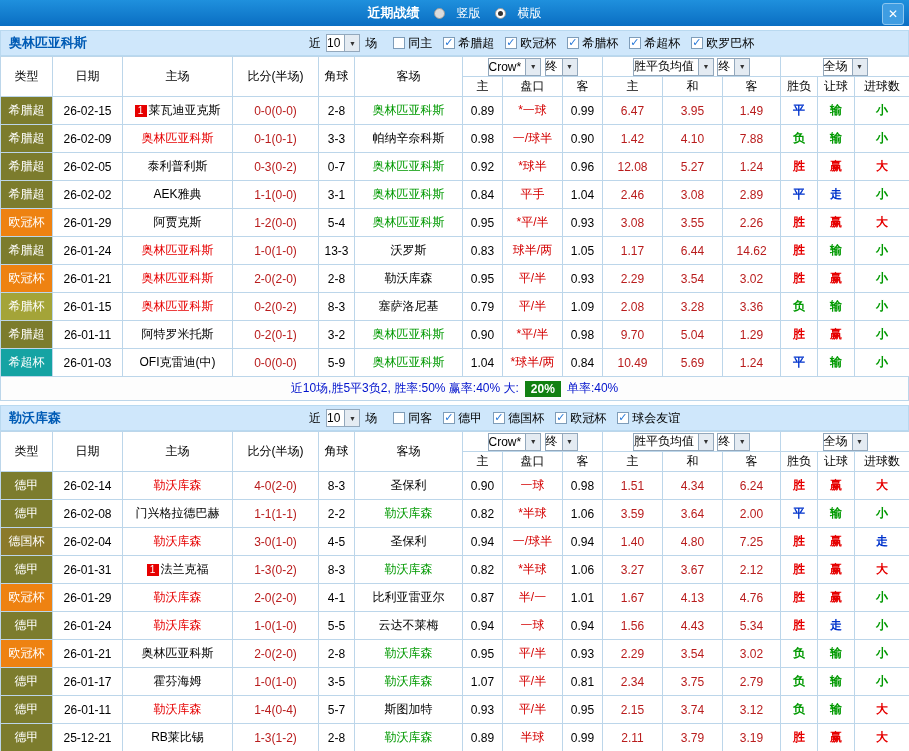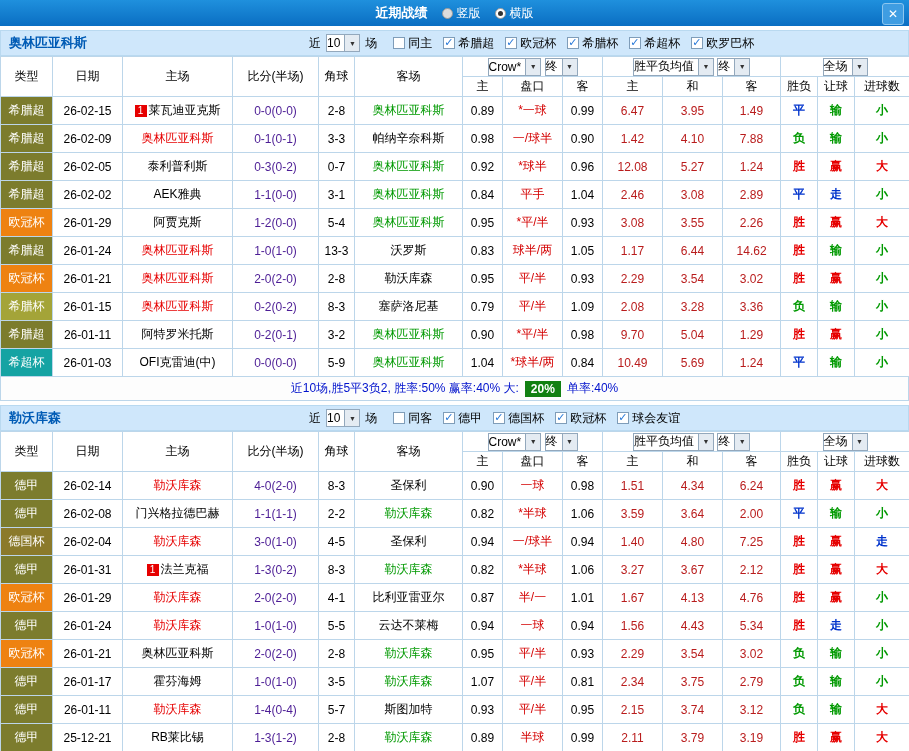--- a/index.html
+++ b/index.html
@@ -3,21 +3,21 @@
 <meta charset="utf-8">
 <style>
   html,body{margin:0;padding:0;background:#fff;}
   body{width:909px;font-family:"Liberation Sans","DejaVu Sans",sans-serif;font-size:12px;color:#000;}
   .panel{width:909px;height:751px;overflow:hidden;background:#fff;}
 
   
   .topbar{height:26px;background:linear-gradient(#1f90dd,#0a6ec2);position:relative;display:flex;align-items:center;color:#fff;}
   .topbar-center{margin:0 auto;display:flex;align-items:center;gap:14px;}
   .tb-title{font-weight:bold;font-size:13px;}
-  .radio-label{display:inline-flex;align-items:center;gap:4px;cursor:pointer;}
+  .radio-label{display:inline-flex;align-items:center;gap:12px;cursor:pointer;}
   .radio{width:11px;height:11px;border-radius:50%;background:#dcdcdc;border:1px solid #9a9a9a;box-sizing:border-box;position:relative;display:inline-block;}
   .radio[data-selected="true"]{background:#fff;}
   .radio[data-selected="true"]::after{content:"";position:absolute;left:2px;top:2px;width:5px;height:5px;border-radius:50%;background:#333;}
   .close-btn{position:absolute;right:5px;top:3px;width:20px;height:20px;background:#3f9de2;border:1px solid #8cc6ef;border-radius:3px;color:#fff;font-weight:bold;font-size:12px;display:flex;align-items:center;justify-content:center;cursor:pointer;}
 
   
   .sec{margin-top:4px;}
   .sec-head{height:26px;background:#cfe7fb;border:1px solid #b9d9f0;box-sizing:border-box;display:flex;align-items:center;}
   .team-name{width:308px;padding-left:8px;box-sizing:border-box;font-weight:bold;font-size:13px;color:#005bb5;}
   .near-group{display:flex;align-items:center;gap:5px;}
@@ -35,21 +35,21 @@
   .grid th,.grid td{border:1px solid #bcd6ea;text-align:center;padding:0;overflow:hidden;white-space:nowrap;font-size:12px;}
   .grid thead th{font-weight:normal;height:19px;background:#fff;color:#000;}
   .grid tbody td{height:27px;}
   .ddcell{text-align:center;}
   td[data-lg]{color:#fff;}
   td[data-lg="olive"]{background:#7c7c2d;}
   td[data-lg="orange"]{background:#ee8211;}
   td[data-lg="ygreen"]{background:#a4a438;}
   td[data-lg="teal"]{background:#15a3a3;}
   td[data-lg="brown"]{background:#8b7a2b;}
-  .score{color:#4c1d95;}
+  .score{color:#b91c1c;}
   .line{color:#d40000;}
   .avg{color:#b91c1c;}
   .resl{font-weight:bold;}
   [data-c="r"]{color:#e60000;}
   [data-c="g"]{color:#009900;}
   [data-c="b"]{color:#0033cc;}
   [data-c="k"]{color:#000;}
   .rank{display:inline-block;background:#e60000;color:#fff;font-size:10px;line-height:12px;width:12px;height:12px;margin-right:2px;vertical-align:middle;}
   .rank:empty{display:none;}
   .team-cell{cursor:pointer;}

